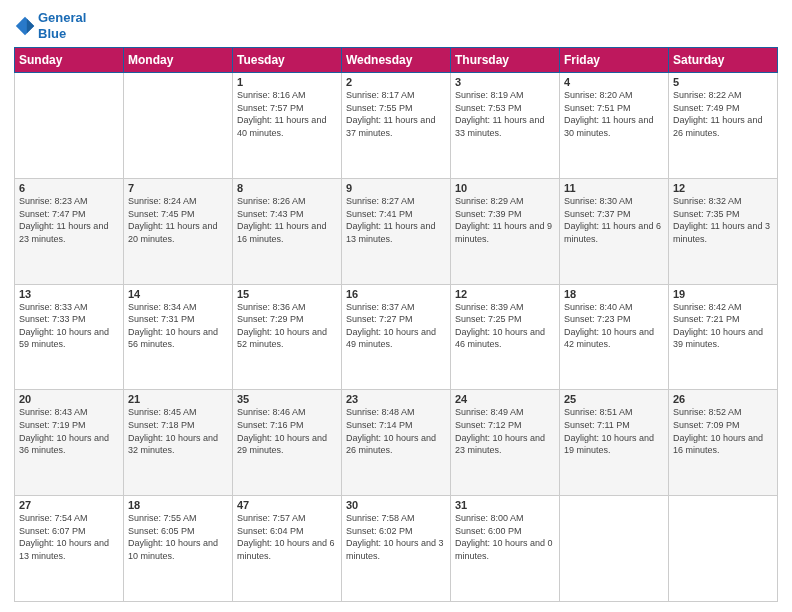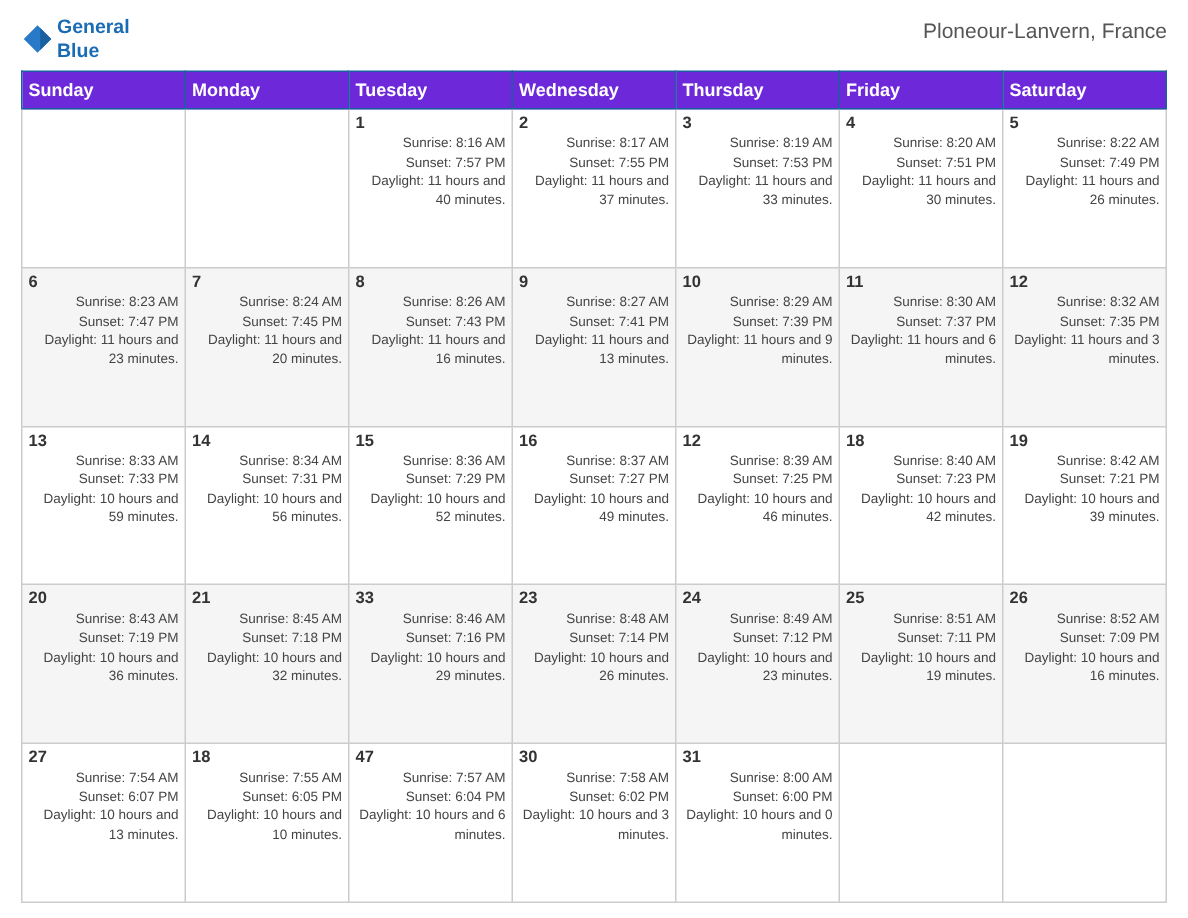--- a/index.html
+++ b/index.html
@@ -56,21 +56,21 @@
       margin-top: 2px;
     }
     .calendar {
       flex: 1;
       border: 1px solid #ccc;
       border-collapse: collapse;
       width: 100%;
       table-layout: fixed;
     }
     .calendar th {
-      background: #6d28d9;
+      background: #be185d;
       color: #fff;
       font-size: 12px;
       font-weight: bold;
       padding: 5px 4px;
       text-align: left;
       border: 1px solid #1a5fa0;
     }
     .calendar td {
       border: 1px solid #ccc;
       vertical-align: top;
@@ -87,21 +87,20 @@
       font-size: 11px;
       font-weight: bold;
       color: #333;
       display: block;
       margin-bottom: 1px;
     }
     .day-detail {
       font-size: 9px;
       color: #444;
       line-height: 1.4;
-      text-align: right;
     }
     .empty-cell {
       background: #fff !important;
     }
   </style>
 </head>
 <body>
 
 <div class="page">
   <div class="header">
@@ -109,21 +108,20 @@
       <svg class="logo-icon" viewBox="0 0 24 24">
         <polygon points="12,2 22,12 12,22 2,12" fill="#2979c9"></polygon>
         <polygon points="14,4 22,12 14,20" fill="#1a5fa0"></polygon>
       </svg>
       <div class="logo-text">
         <div><span>General</span></div>
         <div><span>Blue</span></div>
       </div>
     </div>
     <div class="title-block">
-      <div class="subtitle">Ploneour-Lanvern, France</div>
     </div>
   </div>
 
   <table class="calendar">
     <thead>
       <tr>
         <th>Sunday</th>
         <th>Monday</th>
         <th>Tuesday</th>
         <th>Wednesday</th>
@@ -220,21 +218,21 @@
         <tr>
           <td>
             <span class="day-num">20</span>
             <div class="day-detail">Sunrise: 8:43 AM<br>Sunset: 7:19 PM<br>Daylight: 10 hours and 36 minutes.</div>
           </td>
           <td>
             <span class="day-num">21</span>
             <div class="day-detail">Sunrise: 8:45 AM<br>Sunset: 7:18 PM<br>Daylight: 10 hours and 32 minutes.</div>
           </td>
           <td>
-            <span class="day-num">33</span>
+            <span class="day-num">35</span>
             <div class="day-detail">Sunrise: 8:46 AM<br>Sunset: 7:16 PM<br>Daylight: 10 hours and 29 minutes.</div>
           </td>
           <td>
             <span class="day-num">23</span>
             <div class="day-detail">Sunrise: 8:48 AM<br>Sunset: 7:14 PM<br>Daylight: 10 hours and 26 minutes.</div>
           </td>
           <td>
             <span class="day-num">24</span>
             <div class="day-detail">Sunrise: 8:49 AM<br>Sunset: 7:12 PM<br>Daylight: 10 hours and 23 minutes.</div>
           </td>

